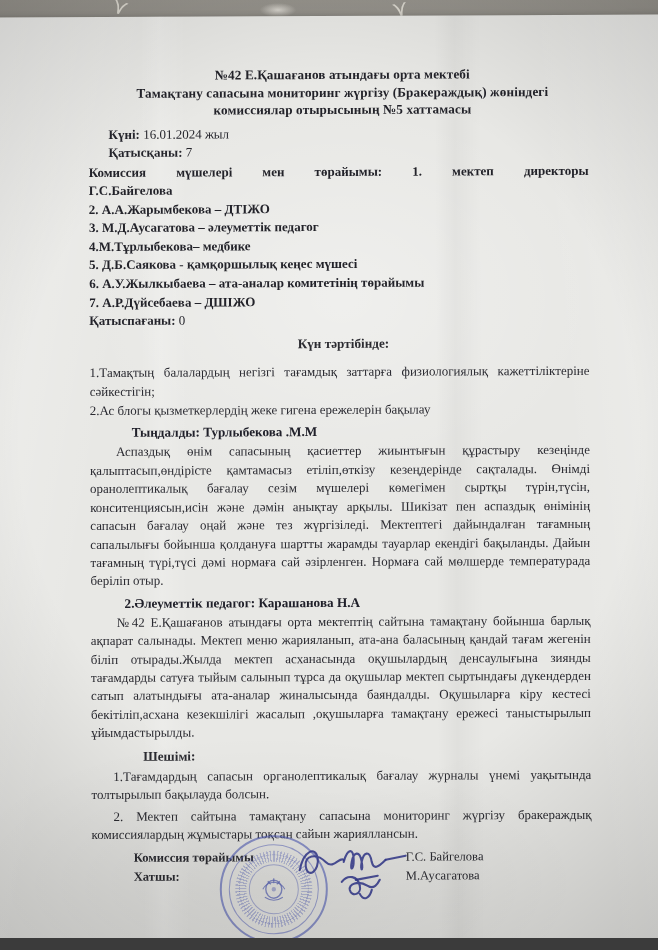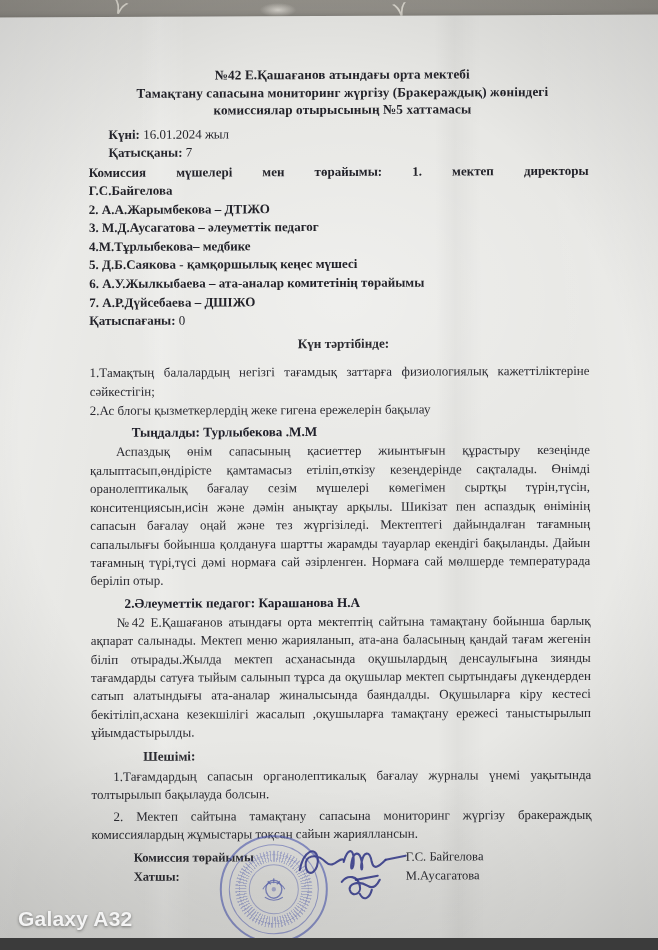--- a/index.html
+++ b/index.html
@@ -366,14 +366,13 @@
         <path d="M92 24 L112 20"></path>
         <path d="M48 46 C54 38, 64 40, 66 50 C68 58, 58 62, 56 54 C55 48, 64 44, 74 50 C80 54, 84 48, 86 44"></path>
         <path d="M62 44 L84 40"></path>
         <path d="M66 58 C70 66, 76 62, 78 54"></path>
       </g>
     </svg>
   </div>
 
   <div class="vignette"></div>
   <div class="bottombar"></div>
-  <div class="watermark">Galaxy A32</div>
 </div>
 
 </body></html>

